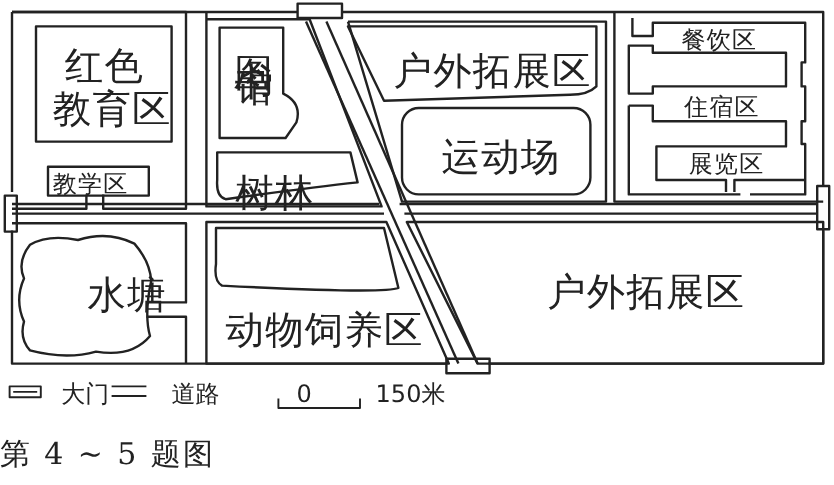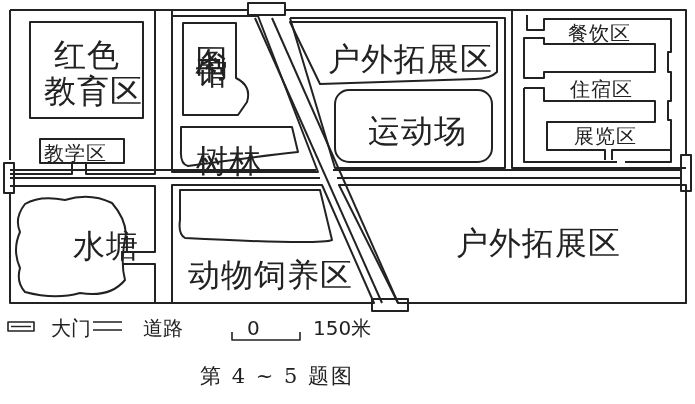--- a/index.html
+++ b/index.html
@@ -6,21 +6,21 @@
   body { width: 695px; height: 404px; overflow: hidden; position: relative;
          font-family: "DejaVu Serif", "Liberation Serif", serif; }
   svg { position: absolute; left: 0; top: 0; }
   .ln { fill: none; stroke: #222; stroke-width: 2; stroke-linejoin: round; }
   .lbl { position: absolute; color: #222; white-space: nowrap; font-size: 32px;
          font-family: "DejaVu Sans", "Liberation Sans", sans-serif; font-weight: 300; letter-spacing: 1px; }
   .sm { font-size: 20px; }
   .vert { writing-mode: vertical-rl; letter-spacing: 4px; }
   .legend { position: absolute; top: 313px; left: 6px; height: 30px; display: flex; align-items: center;
             font-size: 20px; color: #222; font-family: "DejaVu Sans", "Liberation Sans", sans-serif; margin-left: 15px; }
-  .caption { position: absolute; top: 362px; left: 0; width: 554px; text-align: center; font-size: 21px; color: #222;
+  .caption { position: absolute; top: 362px; left: 0; width: 554px; text-align: left; font-size: 25px; color: #222;
              font-family: "DejaVu Serif", "Liberation Serif", serif; letter-spacing: 2px; }
 </style>
 </head>
 <body>
 
 <svg width="695" height="404" viewBox="0 0 695 404">
 
   <path class="ln" d="M10 10 L248 10 M285 10 L686 10 L686 155 M686 192 L686 303 L407 303 M372 303 L10 303 L10 192 M10 160 L10 10"></path>
 
   <path class="ln" d="M10 10 L155 10 L155 174 L86 174 L86 162 M72 162 L72 174 L10 174"></path>

